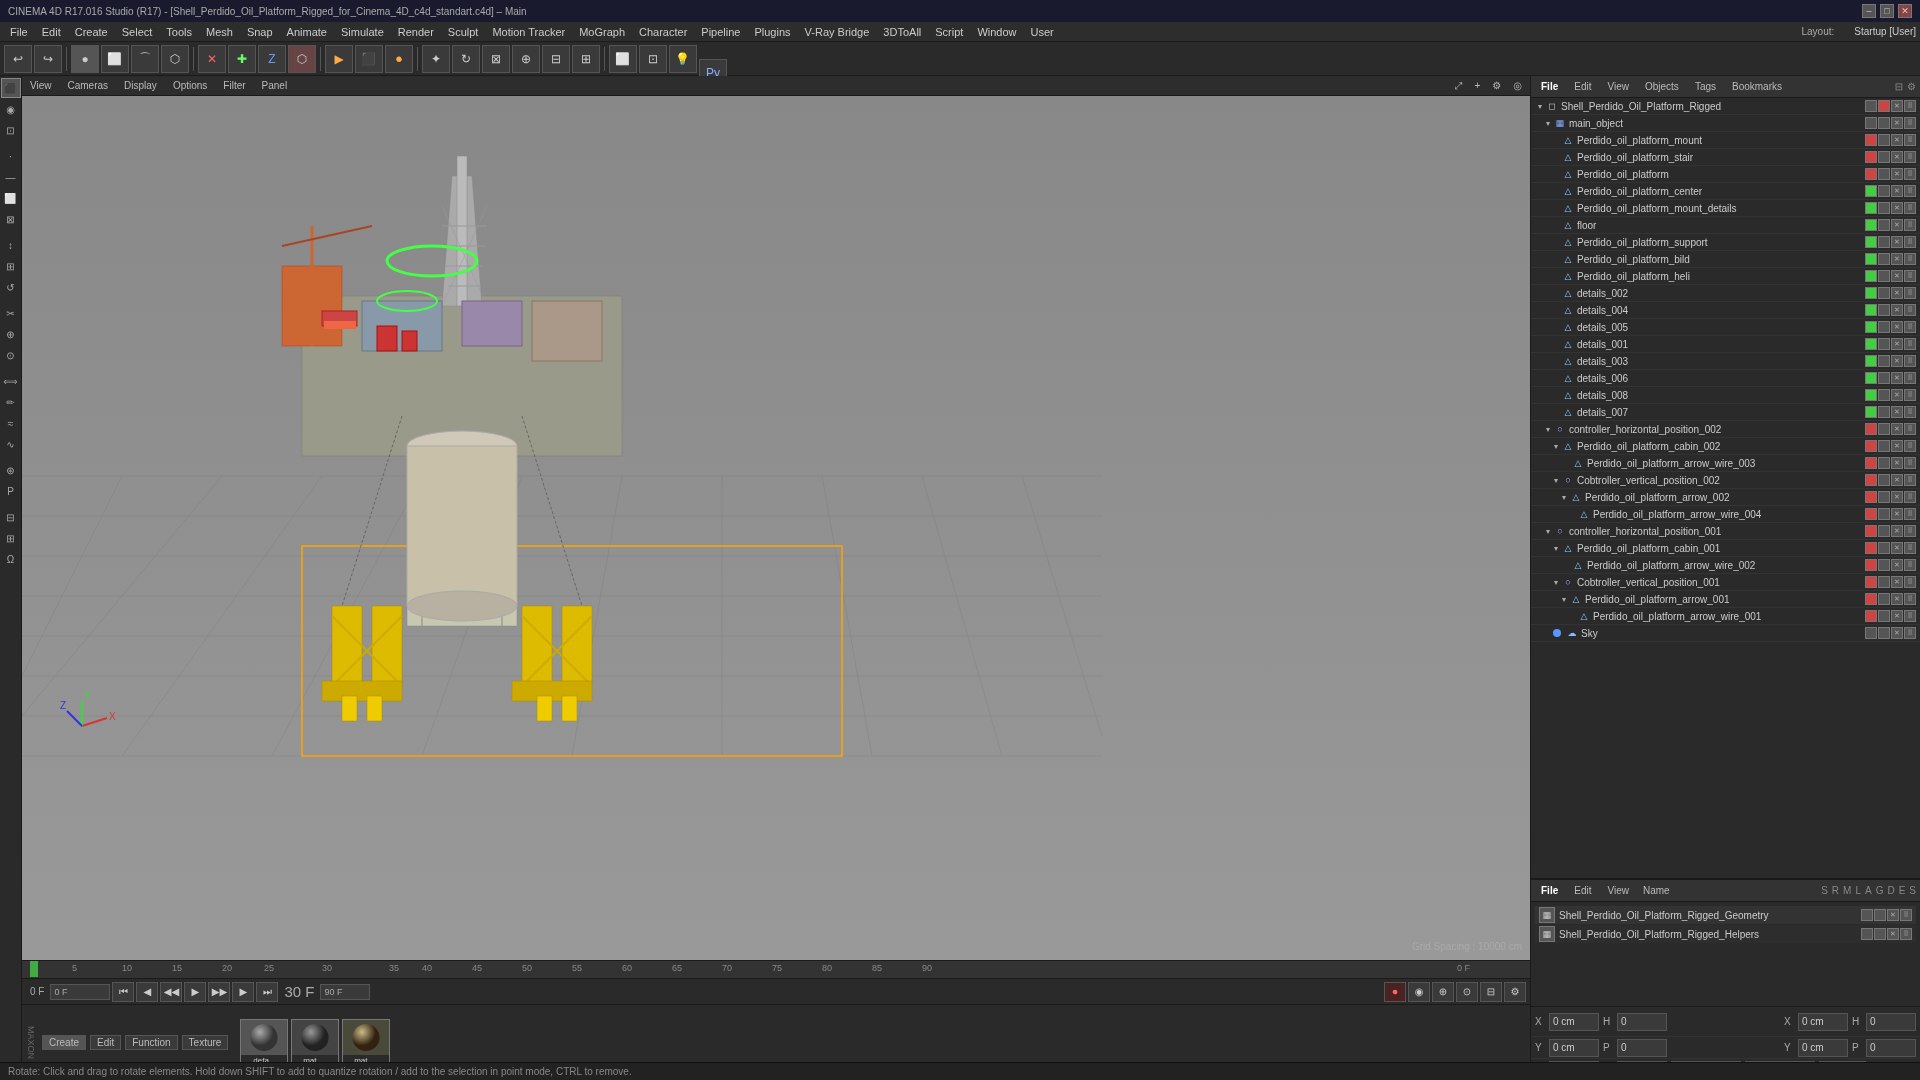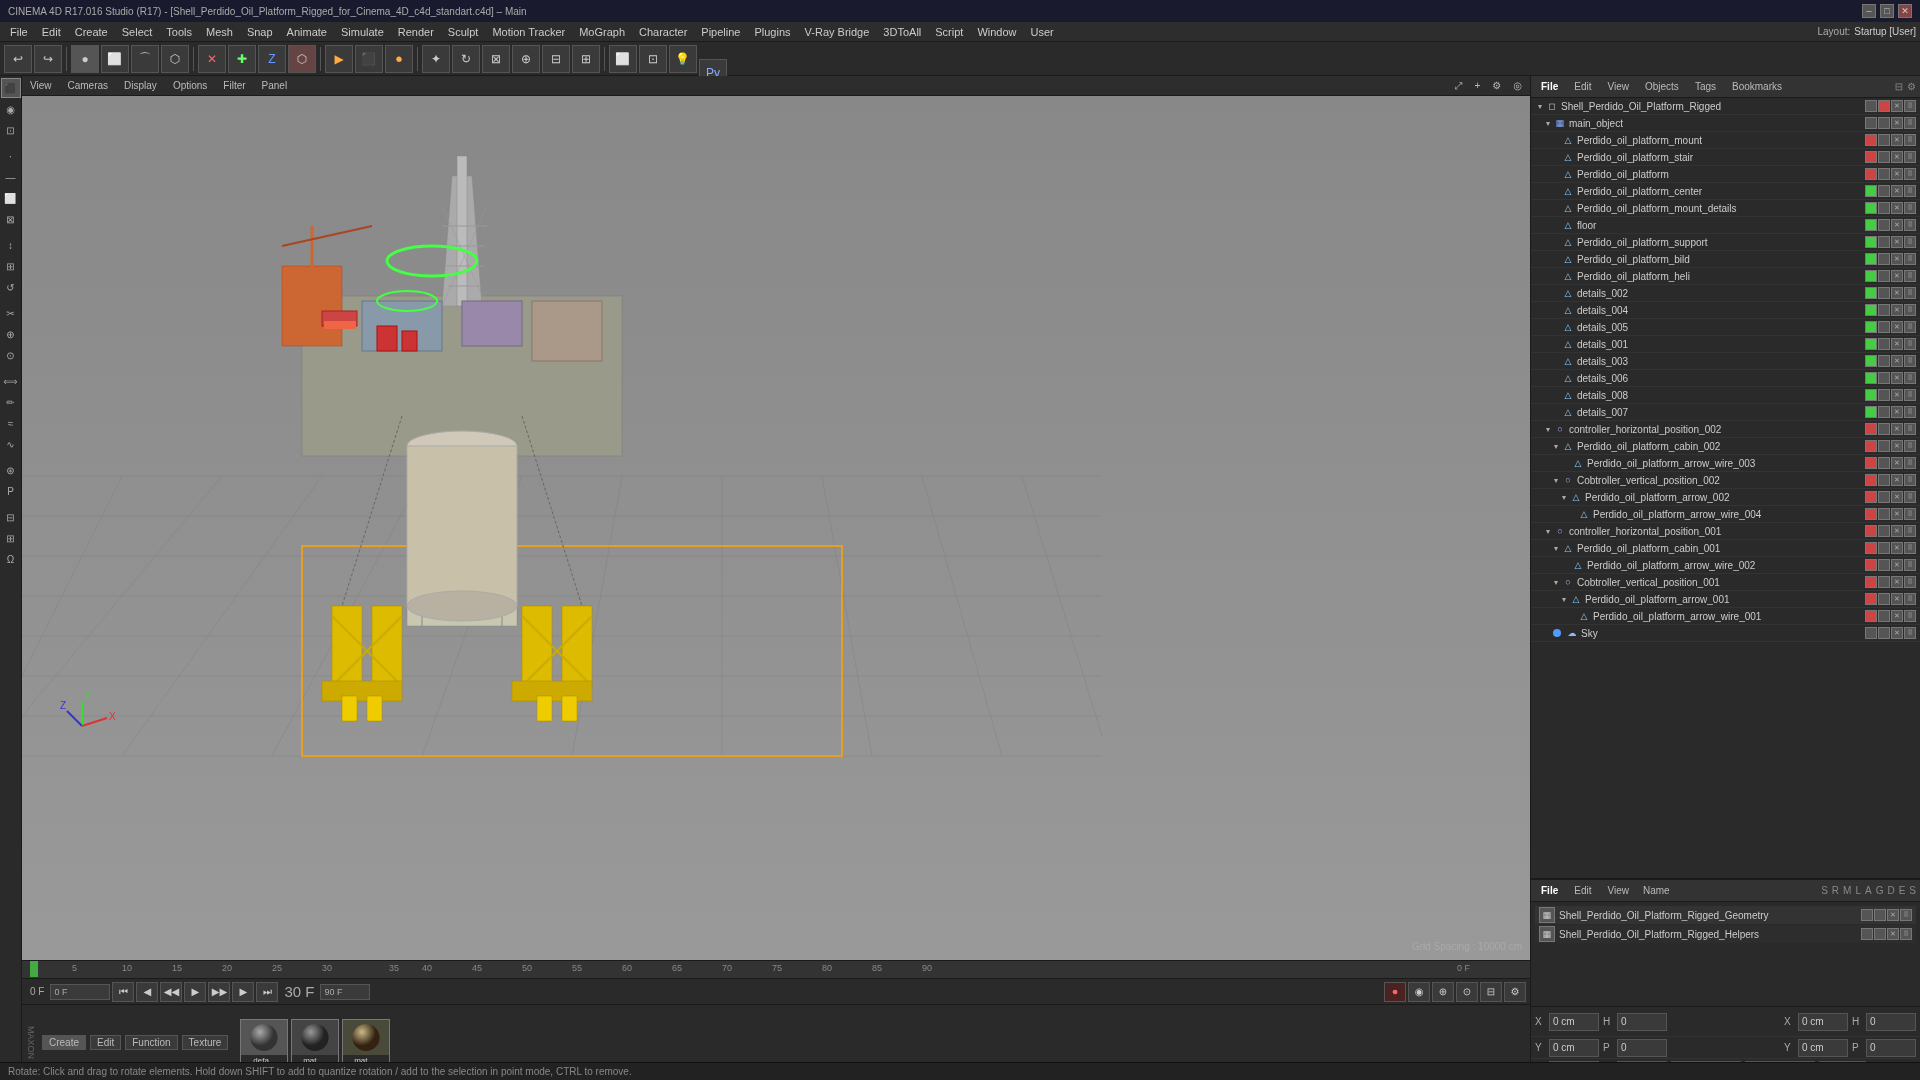--- a/index.html
+++ b/index.html
@@ -492,21 +492,21 @@
   <div class="menu-item">Motion Tracker</div>
   <div class="menu-item">MoGraph</div>
   <div class="menu-item">Character</div>
   <div class="menu-item">Pipeline</div>
   <div class="menu-item">Plugins</div>
   <div class="menu-item">V-Ray Bridge</div>
   <div class="menu-item">3DToAll</div>
   <div class="menu-item">Script</div>
   <div class="menu-item">Window</div>
   <div class="menu-item">User</div>
-  <div style="margin-left:auto; display:flex; align-items:center; gap:4px; font-size:10px; color:#aaa;">
+  <div style="margin-left:auto; display:flex; align-items:center; gap:20px; font-size:10px; color:#aaa;">
     <span>Layout:</span>
     <span style="color:#ccc;">Startup [User]</span>
   </div>
 </div>
 
 <div id="toolbar">
 
   <div class="toolbar-btn" title="Undo">↩</div>
   <div class="toolbar-btn" title="Redo">↪</div>
   <div class="toolbar-separator"></div>
@@ -718,21 +718,21 @@
 
     <div id="timeline-area">
 
       <div id="timeline-ruler" style="position:relative;">
         <div id="timeline-marker"></div>
         <div style="position:absolute; left:8px; top:2px; color:#44aa44; font-size:9px;">0</div>
         <div class="ruler-tick" style="left:50px;">5</div>
         <div class="ruler-tick" style="left:100px;">10</div>
         <div class="ruler-tick" style="left:150px;">15</div>
         <div class="ruler-tick" style="left:200px;">20</div>
-        <div class="ruler-tick" style="left:250px;">25</div>
+        <div class="ruler-tick" style="left:242px;">25</div>
         <div class="ruler-tick" style="left:300px;">30</div>
         <div class="ruler-tick" style="left:367px;">35</div>
         <div class="ruler-tick" style="left:400px;">40</div>
         <div class="ruler-tick" style="left:450px;">45</div>
         <div class="ruler-tick" style="left:500px;">50</div>
         <div class="ruler-tick" style="left:550px;">55</div>
         <div class="ruler-tick" style="left:600px;">60</div>
         <div class="ruler-tick" style="left:650px;">65</div>
         <div class="ruler-tick" style="left:700px;">70</div>
         <div class="ruler-tick" style="left:750px;">75</div>

